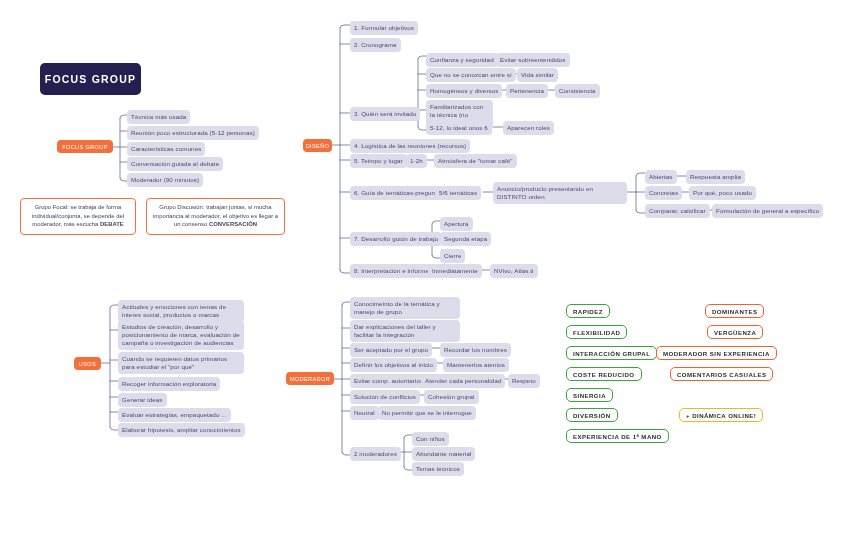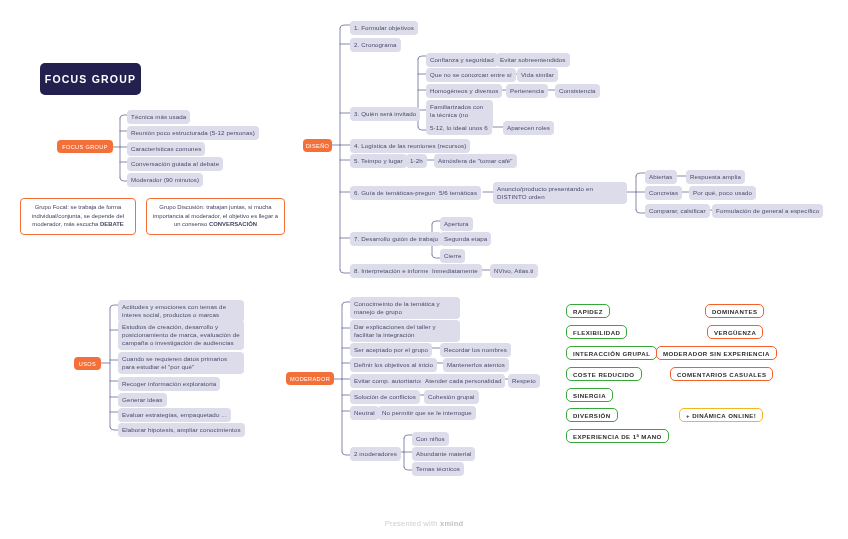--- a/index.html
+++ b/index.html
@@ -293,17 +293,14 @@
   <div class="tag green" style="left:566px;top:408px;height:14px;">DIVERSIÓN</div>
   <div class="tag green" style="left:566px;top:429px;height:14px;">EXPERIENCIA DE 1ª MANO</div>
 
   <div class="tag orange" style="left:705px;top:304px;height:14px;">DOMINANTES</div>
   <div class="tag orange" style="left:707px;top:325px;height:14px;">VERGÜENZA</div>
   <div class="tag orange" style="left:656px;top:346px;height:14px;">MODERADOR SIN EXPERIENCIA</div>
   <div class="tag orange" style="left:670px;top:367px;height:14px;">COMENTARIOS CASUALES</div>
 
   <div class="tag yellow" style="left:679px;top:408px;height:14px;">+ DINÁMICA ONLINE!</div>
 
-  <div class="footer">
-    <span>Presented with </span><b>xmind</b>
-  </div>
 
 </div>
 
 </body></html>

